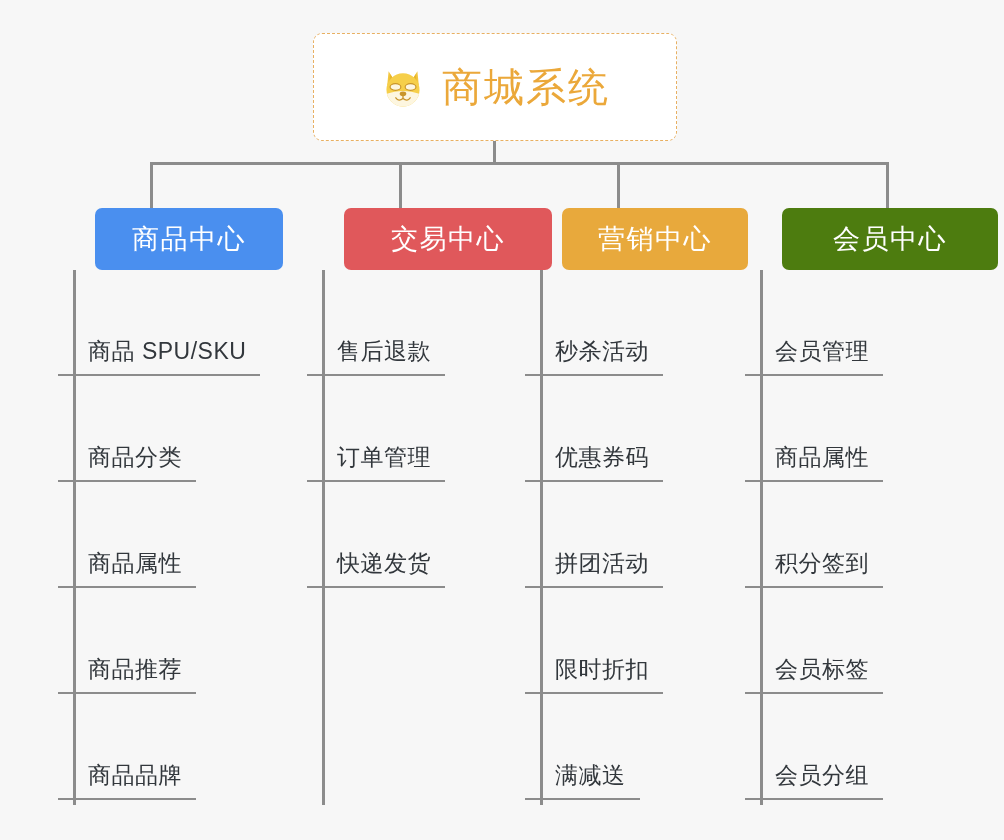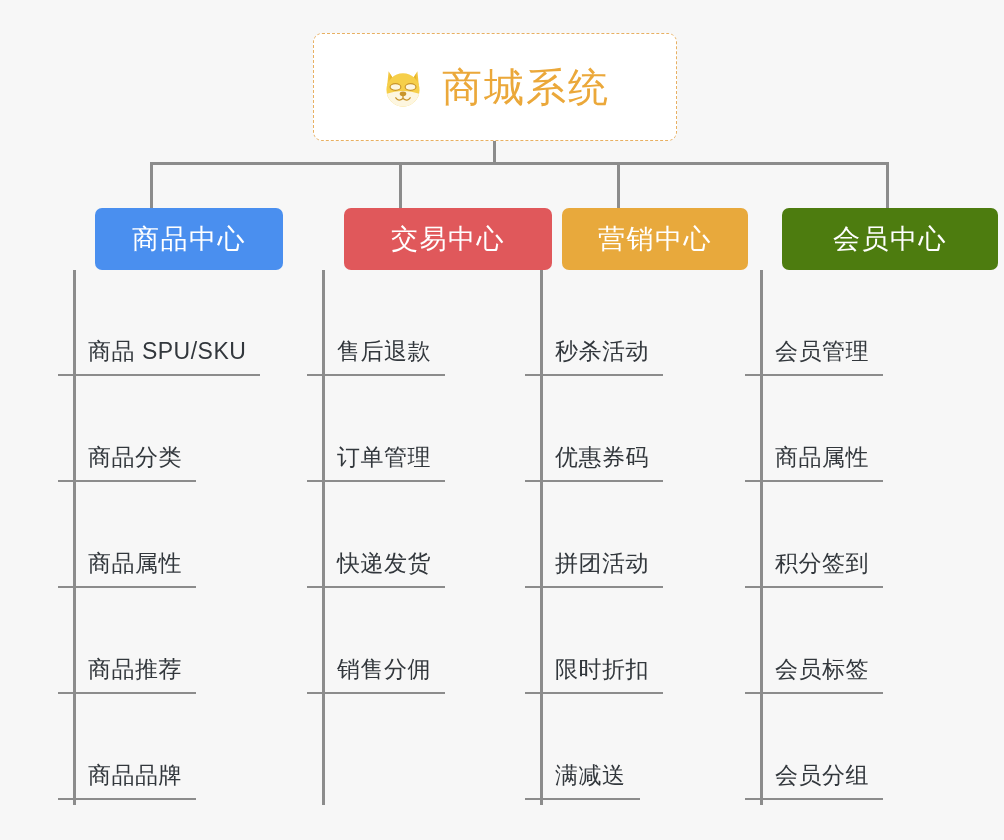--- a/index.html
+++ b/index.html
@@ -177,23 +177,20 @@
     <div class="items">
       <div class="item">
           <div class="item-inner" style="border-bottom-color: rgb(140, 140, 140);"><span class="item-label">售后退款</span></div>
         </div>
       <div class="item">
           <div class="item-inner" style="border-bottom-color: rgb(140, 140, 140);"><span class="item-label">订单管理</span></div>
         </div>
       <div class="item">
           <div class="item-inner" style="border-bottom-color: rgb(140, 140, 140);"><span class="item-label">快递发货</span></div>
         </div>
-      <div class="item">
-          <div class="item-inner" style="border-bottom-color: rgb(140, 140, 140);"><span class="item-label">销售分佣</span></div>
-        </div>
     </div>
   </div>
 
   <div class="column" style="left:525px; width:186px;">
     <div class="cat-box" style="width:186px; background:#e8a93c;">
       <span>营销中心</span>
     </div>
     <div class="trunk" style="left: 15px; top: 62px; height: 535px; background: rgb(140, 140, 140);"></div>
     <div class="items">
       <div class="item">

